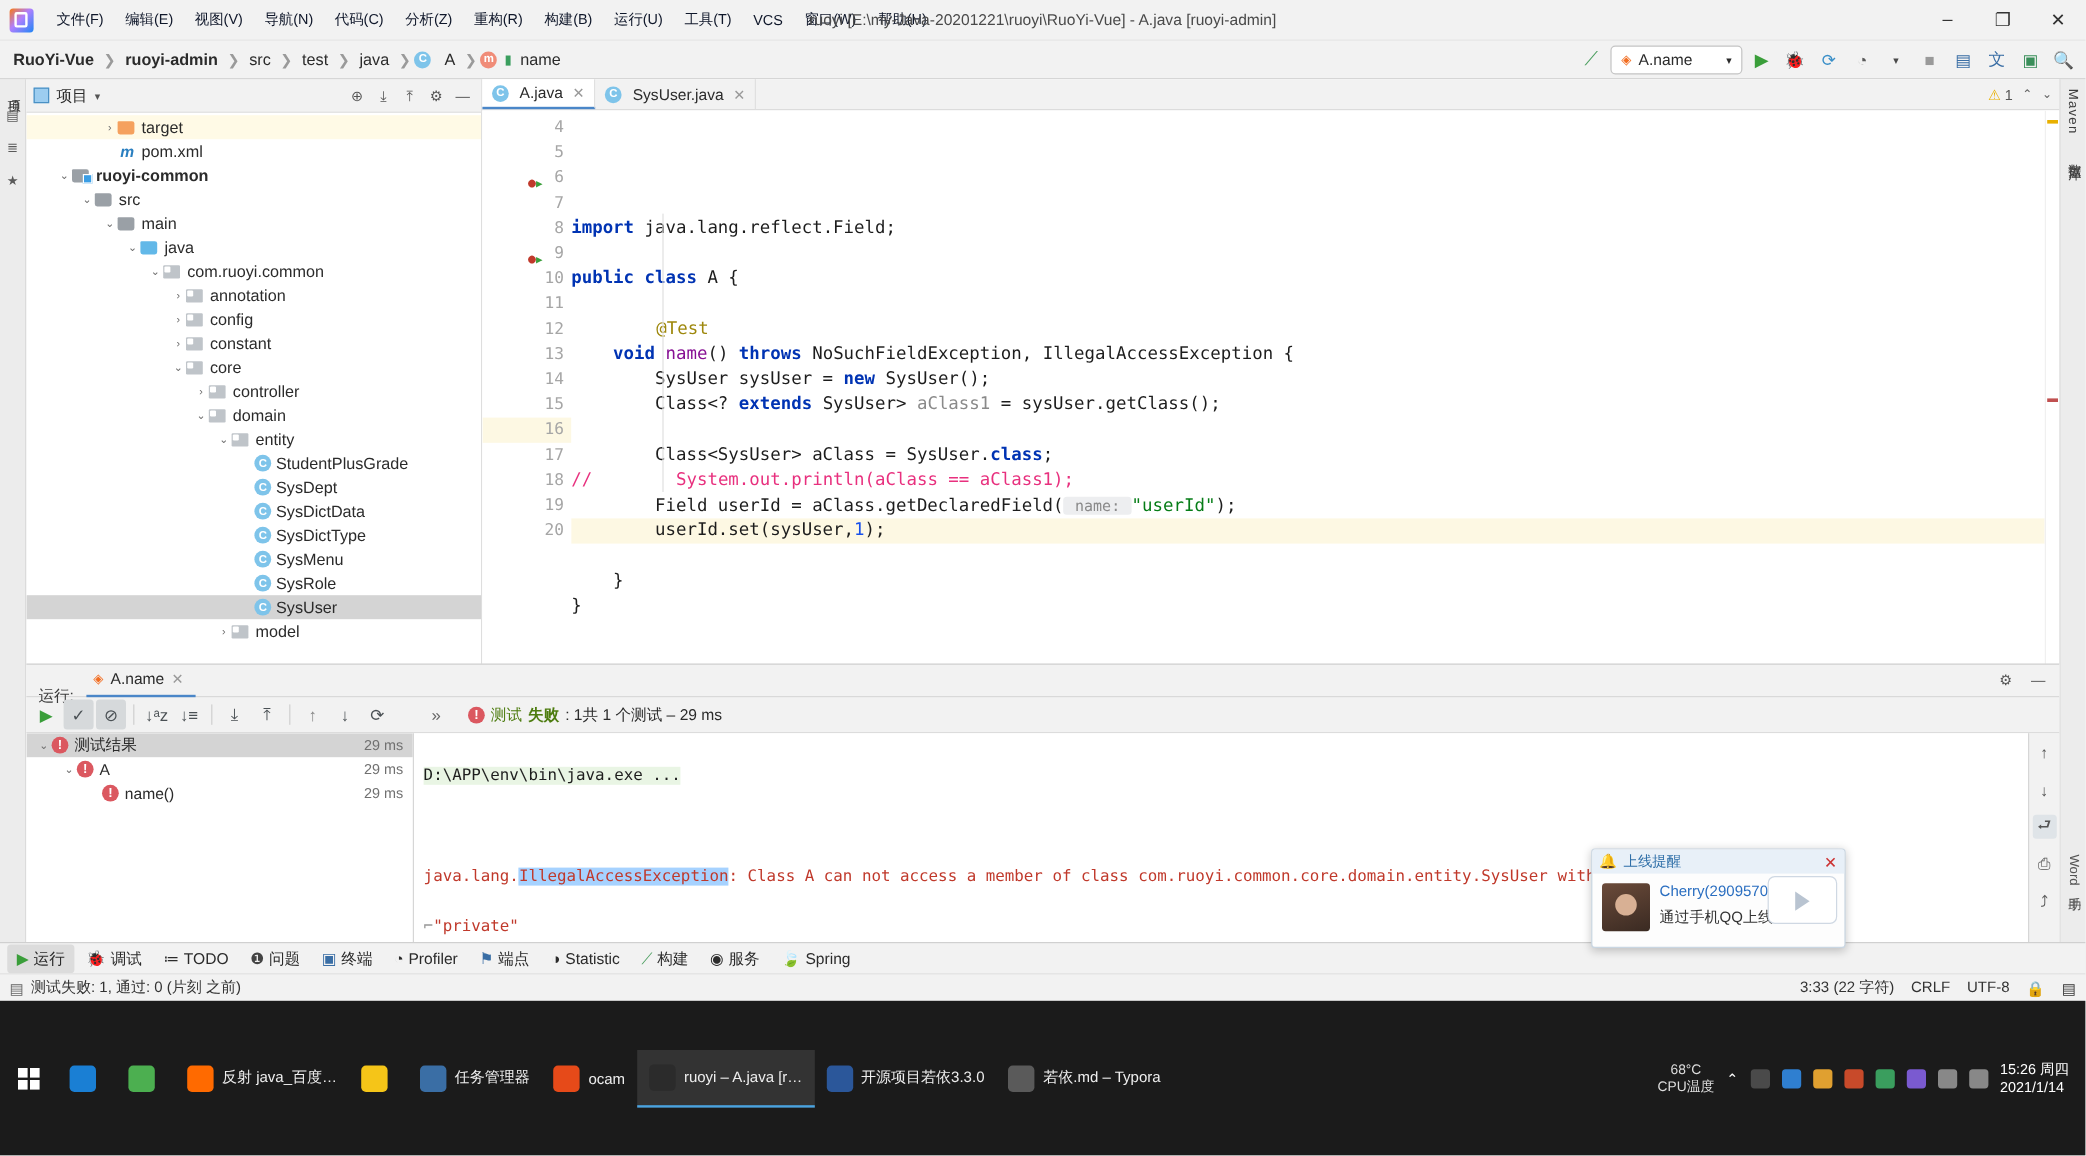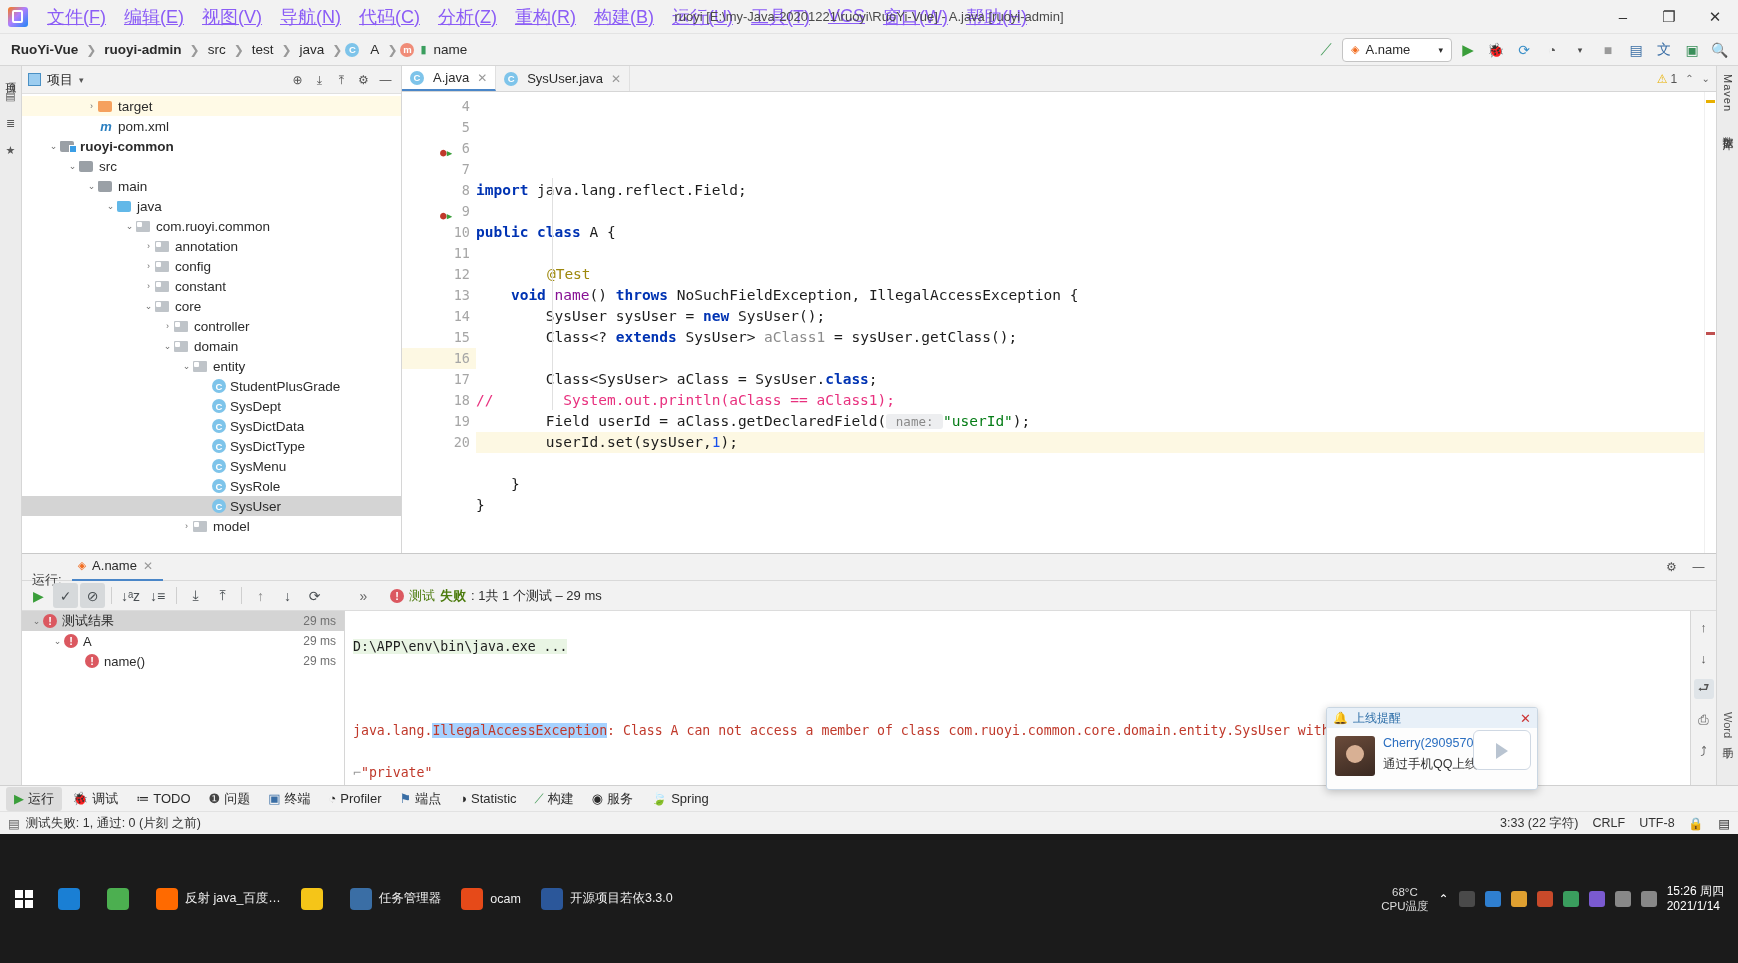--- a/index.html
+++ b/index.html
@@ -22,23 +22,22 @@
     width: 20px; height: 20px; margin-left: 8px; margin-right: 10px;
     background: linear-gradient(135deg,#f97a12 0%,#b07ffe 45%,#2086f5 100%);
     border-radius: 3px; position: relative; flex: none;
   }
   .ij-logo::after{
     content:""; position:absolute; left:4px; top:3px; width:11px; height:13px;
     border:2px solid #fff; border-radius:2px; box-sizing:border-box;
   }
   .menu { display: flex; align-items: center; gap: 0px; }
   .menu-item {
-    padding: 4px 9px; font-size: 18px; color: #8b5cf6; white-space: nowrap;
+    padding: 4px 9px; font-size: 12px; color: #0f172a; white-space: nowrap;
     cursor: default;
-    text-decoration: underline;
   }
   .win-title {
     position: absolute; left: 0; right: 0; text-align: center;
     font-size: 13px; color: #4a4a4a; pointer-events: none;
   }
   .win-ctrl { margin-left: auto; display: flex; align-items: center; z-index: 3; }
   .win-btn {
     width: 46px; height: 34px; display: flex; align-items: center;
     justify-content: center; font-size: 15px; color: #333;
   }
@@ -781,23 +780,31 @@
           <span></span>
         </div>
         <div class="tb-app">
           <span class="tb-ico" style="background:#3a6ea5"></span>
           <span>任务管理器</span>
         </div>
         <div class="tb-app">
           <span class="tb-ico" style="background:#e64a19"></span>
           <span>ocam</span>
         </div>
+        <div class="tb-app active">
+          <span class="tb-ico" style="background:#2b2b2b"></span>
+          <span>ruoyi – A.java [r…</span>
+        </div>
         <div class="tb-app">
           <span class="tb-ico" style="background:#2b579a"></span>
           <span>开源项目若依3.3.0</span>
+        </div>
+        <div class="tb-app">
+          <span class="tb-ico" style="background:#5a5a5a"></span>
+          <span>若依.md – Typora</span>
         </div>
       </div>
     <div class="tb-right">
       <div class="temp-box">
         <div>68°C</div>
         <div>CPU温度</div>
       </div>
       <span style="font-size:12px">⌃</span>
       <span class="tray-ico" style="background:#4a4a4a"></span>
       <span class="tray-ico" style="background:#2f7fd0"></span>

